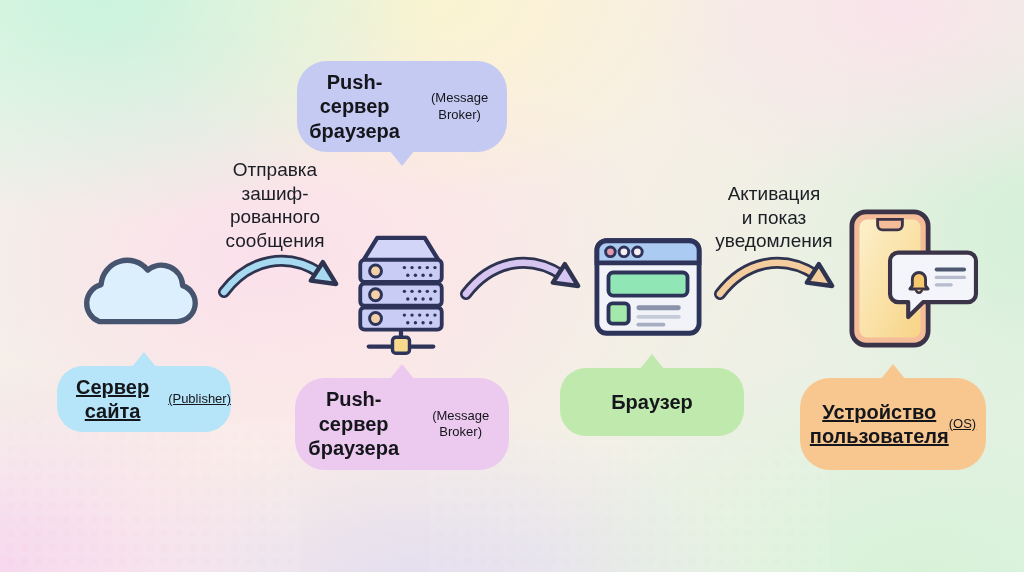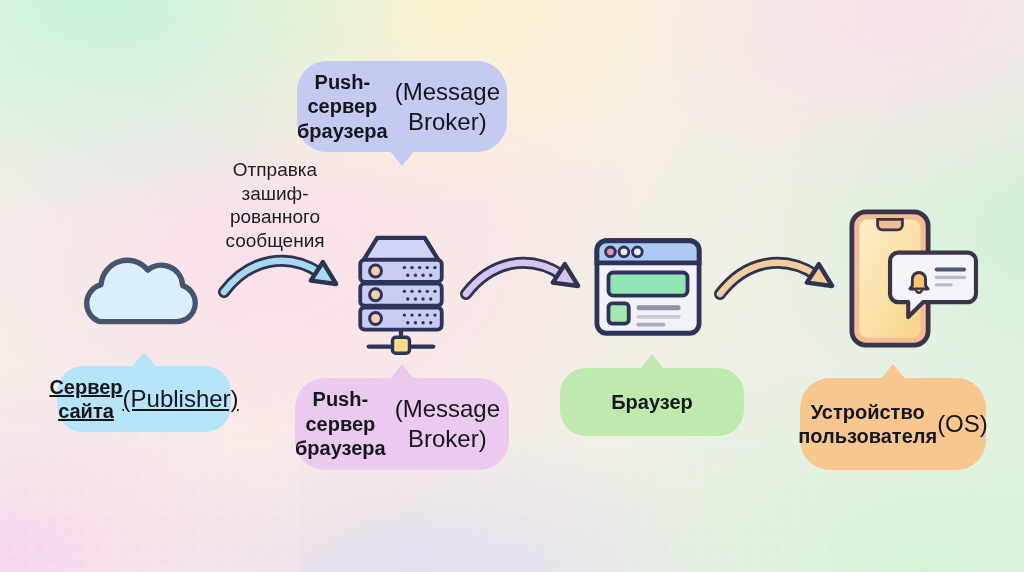--- a/index.html
+++ b/index.html
@@ -37,21 +37,21 @@
     border-radius:30px;
     display:flex;flex-direction:row;justify-content:center;align-items:center;
     text-align:center;
   }
   .bubble .tail{
     position:absolute;width:0;height:0;left:50%;margin-left:-13px;
   }
   .tail.up{top:-14px;border-left:13px solid transparent;border-right:13px solid transparent;border-bottom:16px solid #000;}
   .tail.down{bottom:-14px;border-left:13px solid transparent;border-right:13px solid transparent;border-top:16px solid #000;}
   .b-title{font-weight:bold;font-size:20px;line-height:1.22;white-space:pre-line;}
-  .b-sub{font-size:24px;line-height:1.25;margin-top:0;white-space:pre-line;}
+  .b-sub{font-size:13px;line-height:1.25;margin-top:0;white-space:pre-line;}
 
   .pos-callout-top{left:297px;top:61px;width:210px;height:91px;}
   .pos-bubble-publisher{left:57px;top:366px;width:174px;height:66px;border-radius:26px;}
   .pos-bubble-broker{left:295px;top:378px;width:214px;height:92px;}
   .pos-bubble-sw{left:560px;top:368px;width:184px;height:68px;border-radius:26px;}
   .pos-bubble-device{left:800px;top:378px;width:186px;height:92px;}
 
   
   .step-label{
     position:absolute;text-align:center;font-size:19px;line-height:1.24;
@@ -86,20 +86,23 @@
     <span class="tail down" style="border-top-color: rgb(197, 202, 243);"></span>
     <div class="b-title">Push-сервер
 браузера</div>
     <div class="b-sub">(Message Broker)</div>
   </div>
 
   <div class="step-label pos-label-1">Отправка
 зашиф-
 рованного
 сообщения</div>
+  <div class="step-label pos-label-3">Активация
+и показ
+уведомления</div>
 
   <div class="abs pos-arrow-1">
     <svg viewBox="0 0 130 64">
       <path d="M10 50 C 36 16, 74 10, 106 31" fill="none" stroke="#2e3350" stroke-width="12" stroke-linecap="round"></path>
       <path d="M10 50 C 36 16, 74 10, 106 31" fill="none" stroke-width="6.5" stroke-linecap="round" style="stroke: rgb(167, 217, 241);"></path>
       <g transform="translate(104.5,30.5) rotate(33)">
         <polygon points="-2,-11 21,0 -2,11" stroke="#2e3350" stroke-width="4.5" stroke-linejoin="round" style="fill: rgb(167, 217, 241);"></polygon>
       </g>
     </svg>
   </div>
@@ -225,20 +228,20 @@
     <div class="b-title">Push-сервер
 браузера</div>
     <div class="b-sub">(Message Broker)</div>
   </div>
 
   <div class="bubble pos-bubble-sw" style="background-color: rgb(191, 233, 173);">
     <span class="tail up" style="border-bottom-color: rgb(191, 233, 173);"></span>
     <div class="b-title">Браузер</div>
   </div>
 
-  <div class="bubble pos-bubble-device" style="background-color: rgb(248, 199, 143);">
+  <div class="bubble pos-bubble-device" style="background-color: rgb(248, 199, 143); text-decoration: underline;">
     <span class="tail up" style="border-bottom-color: rgb(248, 199, 143);"></span>
     <div class="b-title">Устройство
 пользователя</div>
     <div class="b-sub">(OS)</div>
   </div>
 
 </div>
 
 </body></html>

